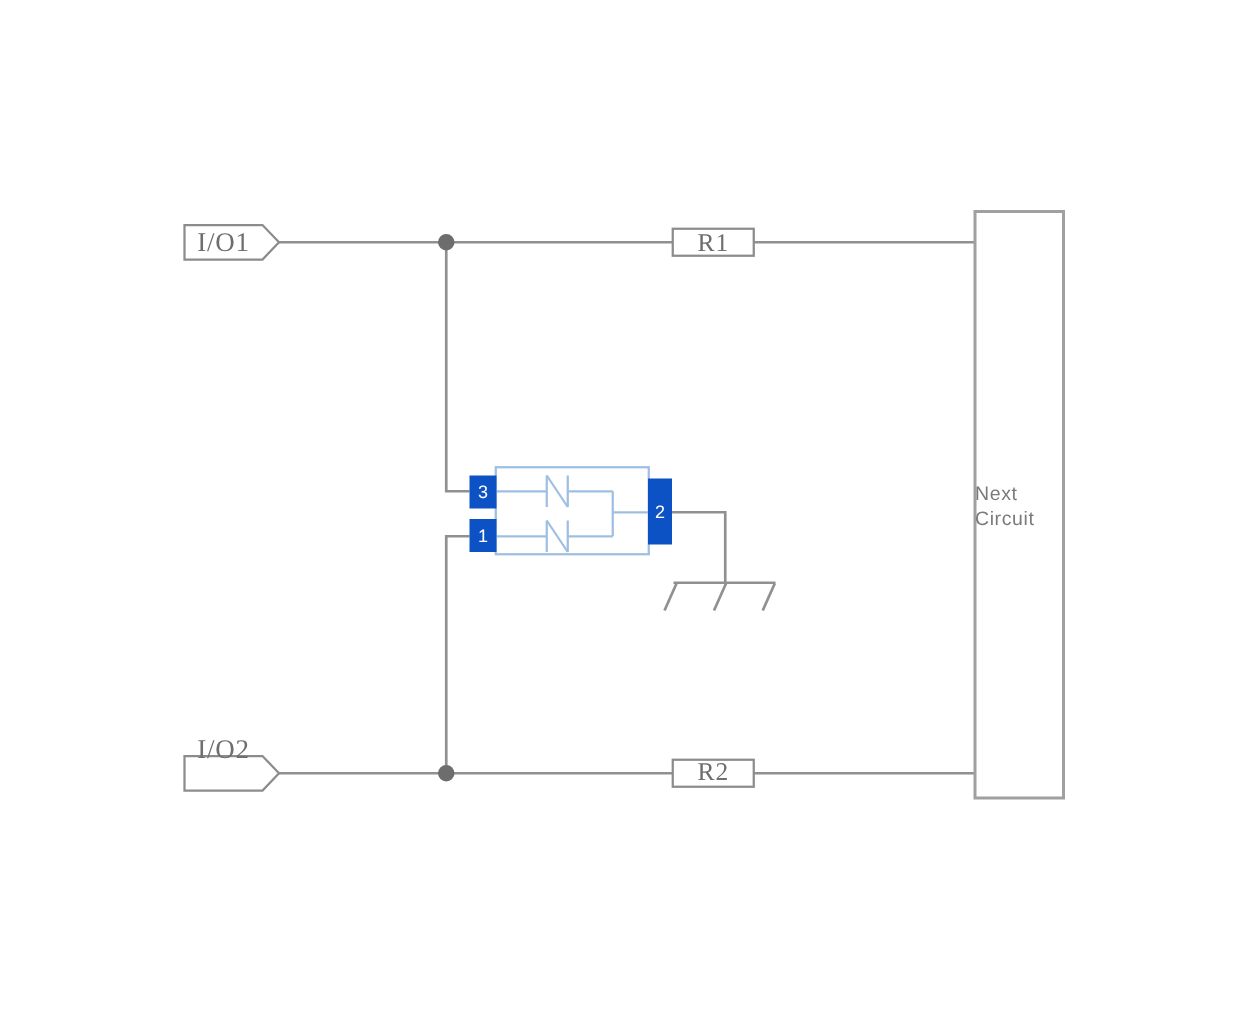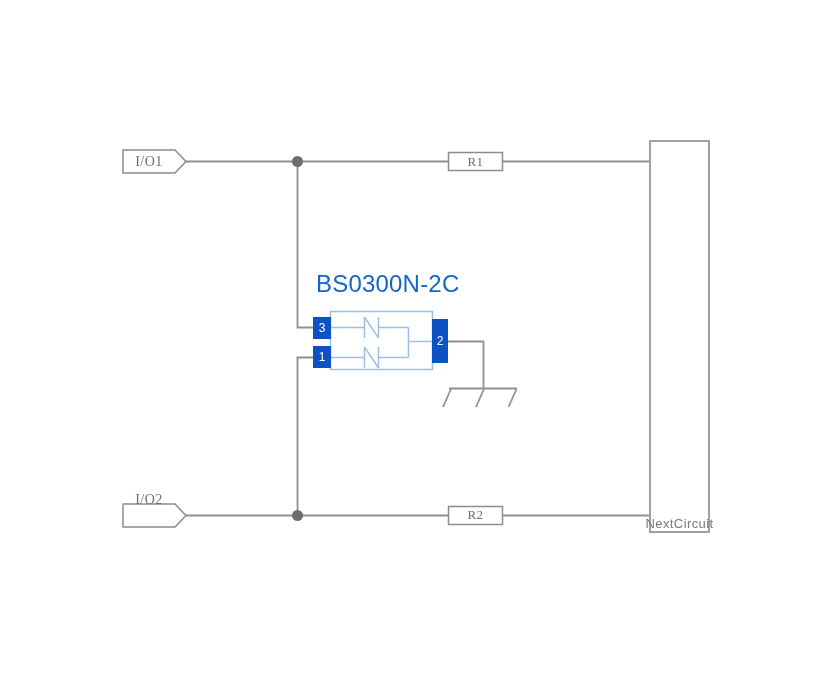--- a/index.html
+++ b/index.html
@@ -21,37 +21,37 @@
   .comp-out    { stroke: var(--light-blue); stroke-width: 1.5; fill: #ffffff; }
   .comp-in     { stroke: var(--light-blue); stroke-width: 1.5; fill: none; }
   .gnd         { stroke: var(--wire); stroke-width: 1.8; fill: none; }
 
   
   .lbl {
     position: absolute;
     display: flex; align-items: center; justify-content: center;
     color: var(--label-text);
     font-family: "Liberation Serif", "DejaVu Serif", serif;
-    font-size: 14px;
+    font-size: 18px;
     letter-spacing: 0.5px;
     white-space: nowrap;
   }
-  .lbl.res { font-size: 13px; }
+  .lbl.res { font-size: 17px; }
   .title {
     position: absolute;
     left: 316px; top: 270px; width: 170px; height: 28px;
     color: var(--title-blue);
     font-size: 24px;
     letter-spacing: 0.2px;
     display: flex; align-items: center;
   }
   .nextbox-text {
     position: absolute;
     left: 650px; top: 141px; width: 59px; height: 391px;
-    display: flex; flex-direction: row; align-items: flex-end; justify-content: center;
+    display: flex; flex-direction: column; align-items: flex-start; justify-content: center;
     color: var(--next-text);
     font-size: 13px;
     line-height: 17px;
     letter-spacing: 0.4px;
   }
   .pin {
     position: absolute;
     background: var(--pin-blue);
     color: #ffffff;
     font-size: 12px;
@@ -114,21 +114,20 @@
     <line class="comp-in" x1="408.5" y1="327.5" x2="408.5" y2="357.5"></line>
     <line class="comp-in" x1="408.5" y1="341.5" x2="433" y2="341.5"></line>
   </svg>
 
   <div class="lbl" style="left:123px; top:150px; width:52px; height:23px;">I/O1</div>
   <div class="lbl" style="left:123px; top:488px; width:52px; height:23px;">I/O2</div>
 
   <div class="lbl res" style="left:448px; top:152px; width:55px; height:19px;">R1</div>
   <div class="lbl res" style="left:448px; top:506px; width:55px; height:17px;">R2</div>
 
-  <div class="title">BS0300N-2C</div>
 
   <div class="nextbox-text">
     <span>Next</span>
     <span>Circuit</span>
   </div>
 
   <div class="pin pin-3">3</div>
   <div class="pin pin-1">1</div>
   <div class="pin pin-2">2</div>
 

